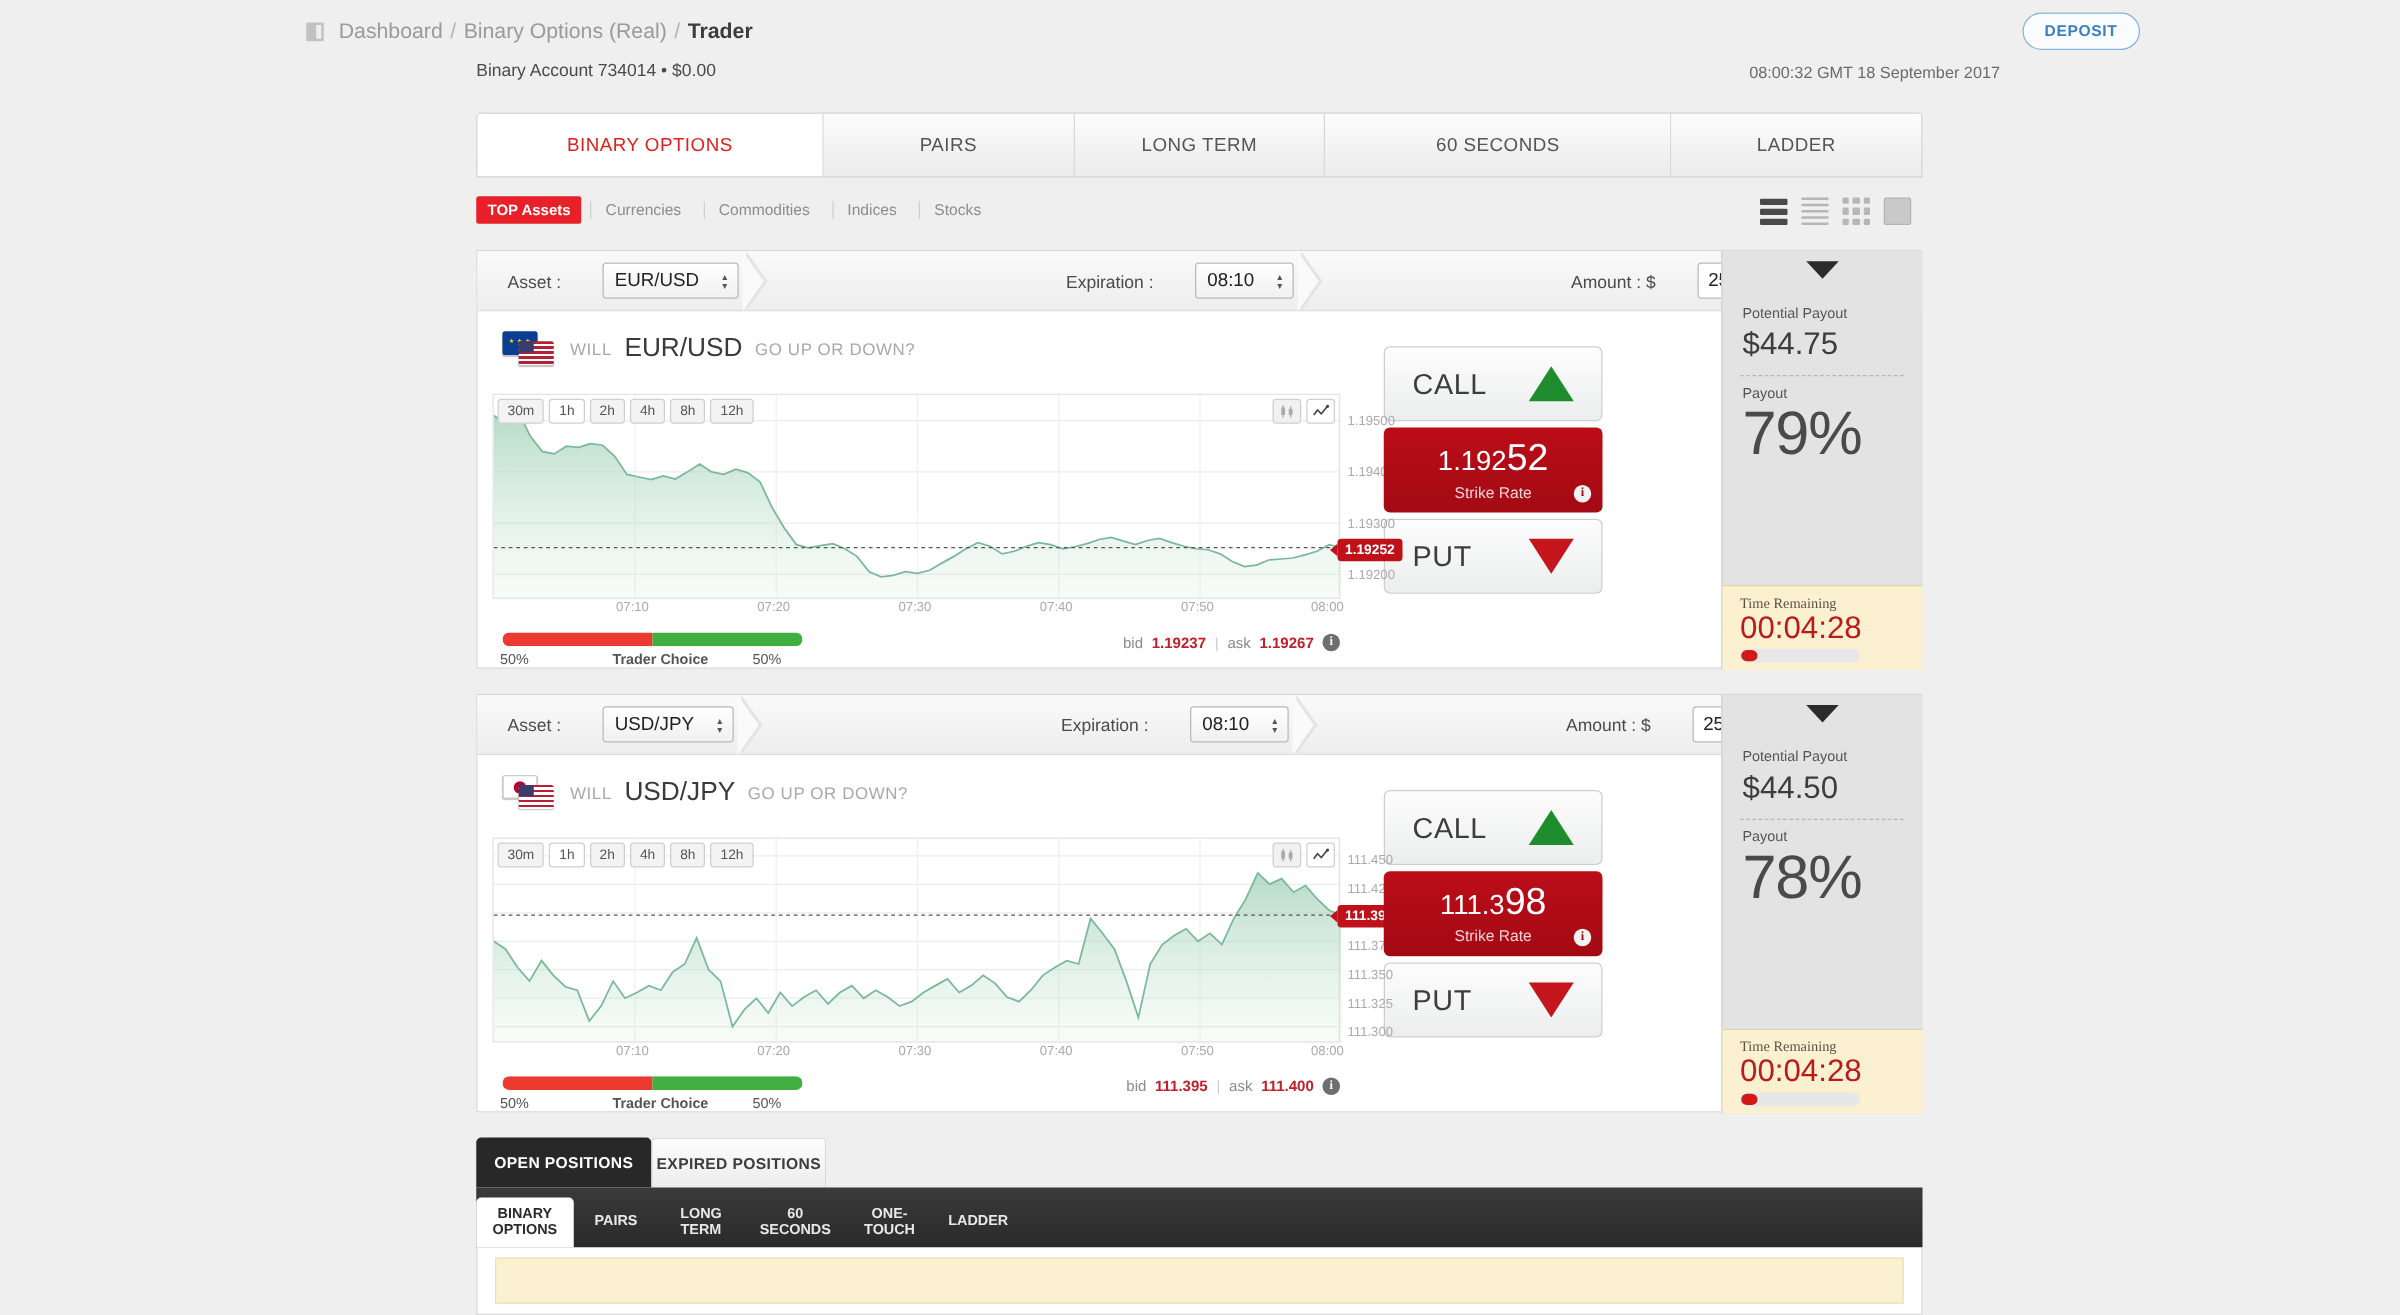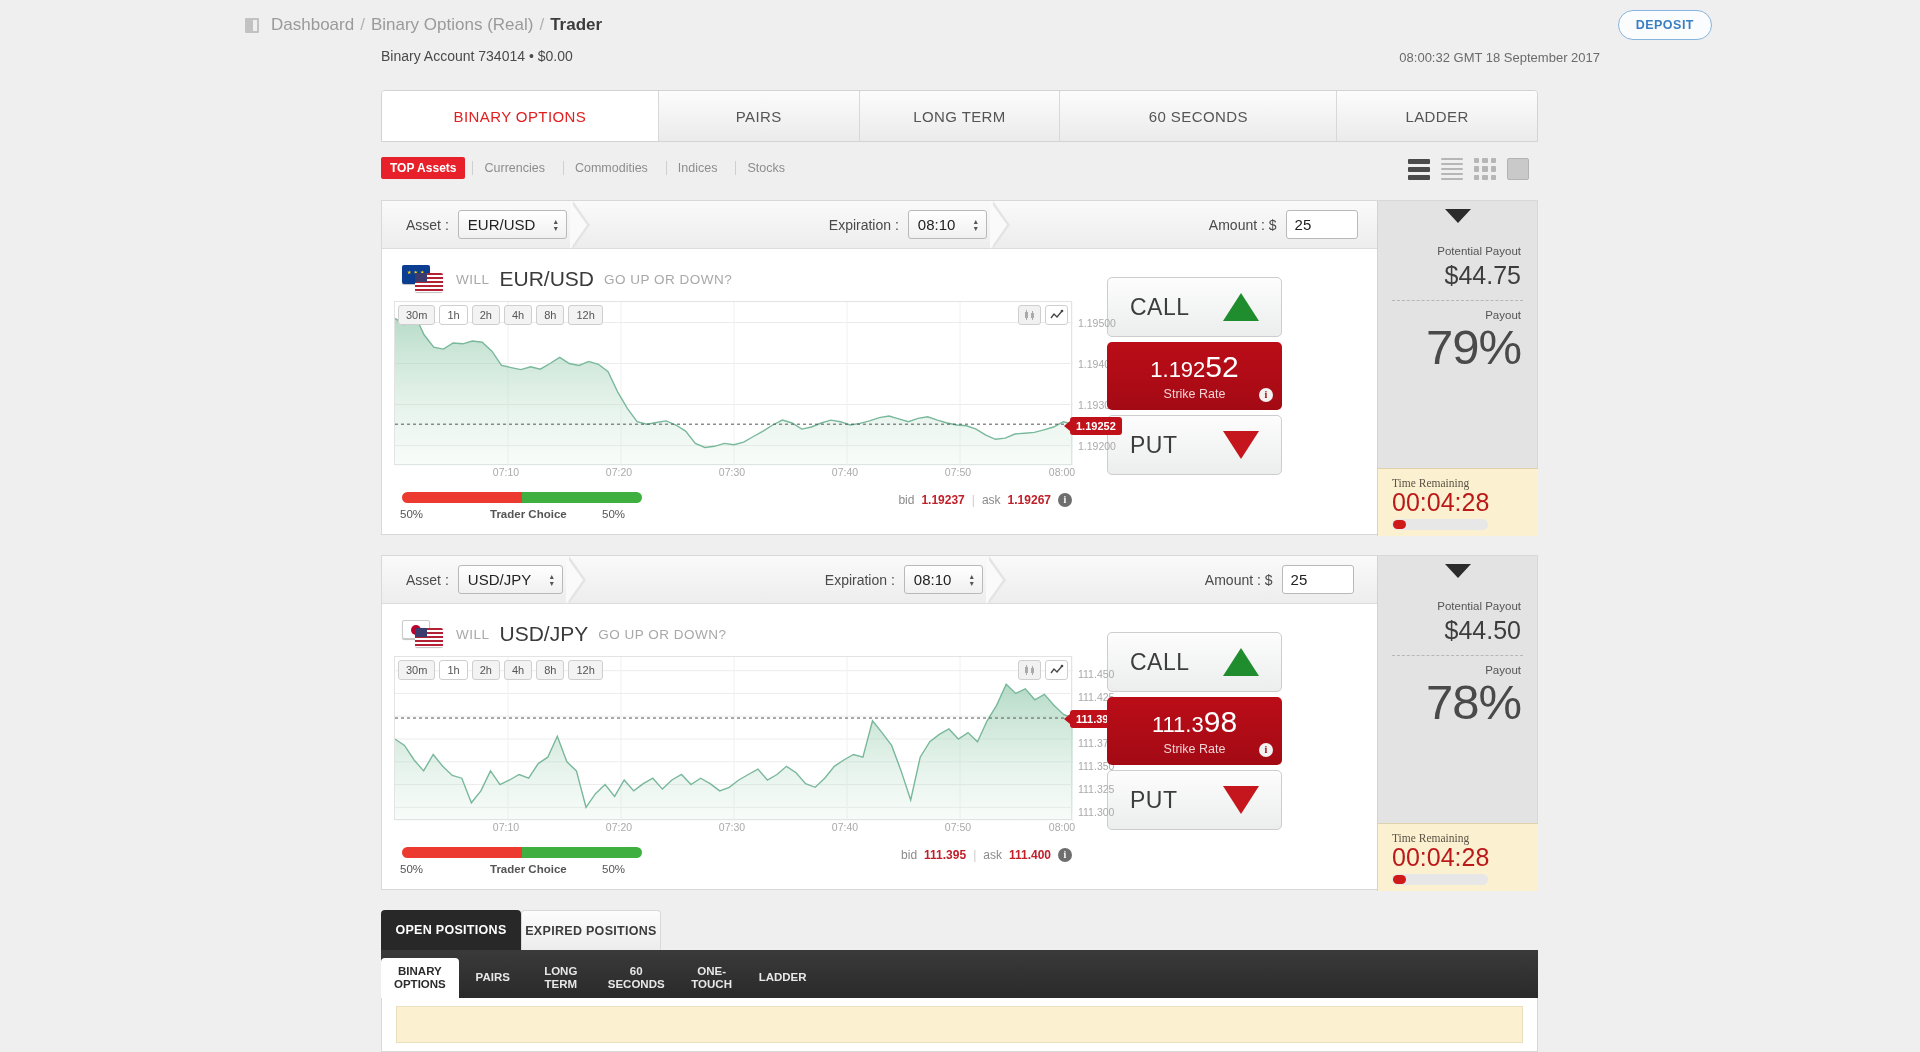--- a/index.html
+++ b/index.html
@@ -82,21 +82,21 @@
 
   
   .card { position: absolute; left: 381px; width: 1157px; background: #fff; border: 1px solid #d8d8d8; }
   .card.c1 { top: 200px; height: 335px; }
   .card.c2 { top: 555px; height: 335px; }
 
   .ctrl-bar {
     position: relative; height: 48px; background: linear-gradient(#fafafa,#ededed);
     border-bottom: 1px solid #dcdcdc; display: flex; align-items: center;
   }
-  .ctrl-group { display: flex; align-items: center; height: 48px; padding-left: 24px; }
+  .ctrl-group { display: flex; align-items: center; height: 48px; padding-left: 24px; gap: 24px; }
   .ctrl-label { font-size: 14px; color: #4a4a4a; margin-right: 9px; }
   .ctrl-select {
     appearance: none; -webkit-appearance: none;
     background: linear-gradient(#fff,#f0f0f0);
     border: 1px solid #b9b9b9; border-radius: 3px;
     font-size: 15px; font-family: "Liberation Sans", sans-serif; color: #222;
     padding: 5px 30px 5px 9px; cursor: pointer; position: relative;
   }
   .sel-wrap { position: relative; display: inline-block; }
   .sel-wrap::after {
@@ -142,21 +142,21 @@
   .flag .us {
     left: 13px; top: 8px;
     background: repeating-linear-gradient(#b22234 0 2px, #fff 2px 4px);
   }
   .flag .us::before {
     content: ""; position: absolute; left: 0; top: 0; width: 12px; height: 9px; background: #3c3b6e;
   }
   .hl-small { font-size: 13.5px; color: #a8a8a8; letter-spacing: .5px; }
   .hl-big { font-size: 21px; color: #3a3a3a; }
 
-  .chart-wrap { position: relative; margin-top: 4px; width: 678px; height: 164px; }
+  .chart-wrap { position: relative; margin-top: 18px; width: 678px; height: 164px; }
   .tf-row { position: absolute; left: 0; top: 0; display: flex; gap: 4px; z-index: 5; padding: 4px 0 0 4px; }
   .tf {
     font-size: 11px; color: #555; padding: 3px 7px;
     border: 1px solid #cfcfcf; border-radius: 3px; background: #f3f3f3; cursor: pointer;
   }
   .tf.active { background: #fff; }
   .ct-row { position: absolute; right: 4px; top: 4px; display: flex; gap: 4px; z-index: 5; }
   .ct {
     width: 23px; height: 20px; border: 1px solid #cfcfcf; border-radius: 3px;
     background: #f1f1f1; display: flex; align-items: center; justify-content: center; cursor: pointer;
@@ -220,21 +220,21 @@
 
   
   .payout-panel {
     position: absolute; right: 0; top: 0; width: 160px; height: 335px;
     background: #e3e3e3; border-left: 1px solid #d2d2d2;
   }
   .caret-dn {
     position: absolute; left: 50%; top: 8px; transform: translateX(-50%);
     width: 0; height: 0; border-left: 13px solid transparent; border-right: 13px solid transparent; border-top: 14px solid #2b2b2b;
   }
-  .po-sec { padding: 0 16px; text-align: right; }
+  .po-sec { padding: 0 16px; }
   .po-sec.first { margin-top: 44px; }
   .po-label { font-size: 11.5px; color: #555; }
   .po-amount { font-size: 25px; color: #3d3d3d; margin-top: 4px; }
   .po-div { margin: 10px 14px 0 14px; border-top: 1px dashed #b7b7b7; }
   .po-pct { font-size: 49px; color: #4a4a4a; line-height: 1; margin-top: 2px; letter-spacing: -1px; }
   .time-box {
     position: absolute; left: 0; bottom: 0; width: 160px; height: 68px;
     background: #fbf0cf; border-top: 1px solid #ded2ae; padding: 8px 14px 0 14px;
   }
   .time-label { font-size: 11.5px; color: #5a5348; font-family: Liberation Serif, serif; }

